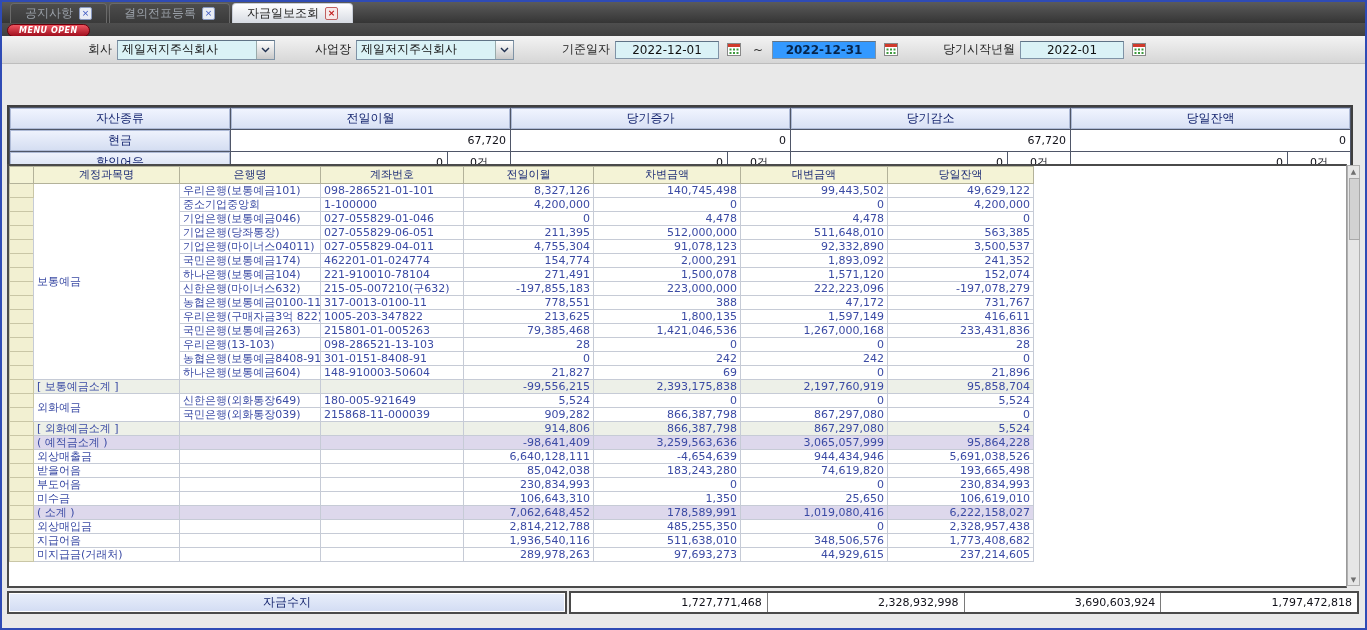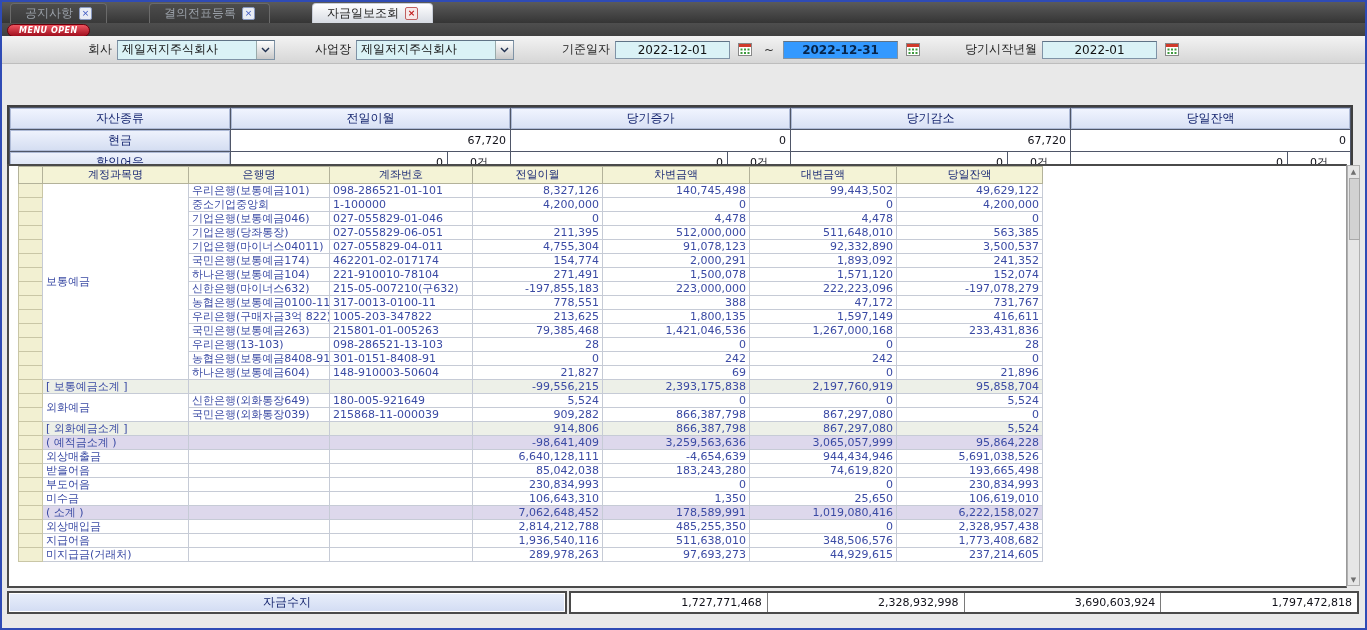--- a/index.html
+++ b/index.html
@@ -1,52 +1,52 @@
 <!DOCTYPE html>
 <html><head>
 <meta charset="utf-8">
 <style>
   html,body{margin:0;padding:0;background:#b8b8b8;font-family:"DejaVu Sans","Liberation Sans",sans-serif;}
   .window{position:relative;width:1367px;height:630px;box-sizing:border-box;border:2px solid #2f4bb5;background:#e9e9e9;overflow:hidden;}
 
   
-  .tabbar{position:absolute;left:0;top:0;width:100%;height:21px;background:linear-gradient(#5b5b5b,#353535);display:flex;align-items:flex-end;padding-left:8px;box-sizing:border-box;gap:40px;}
+  .tabbar{position:absolute;left:0;top:0;width:100%;height:21px;background:linear-gradient(#5b5b5b,#353535);display:flex;align-items:flex-end;padding-left:8px;box-sizing:border-box;}
   .tab{display:flex;align-items:center;gap:6px;height:19px;padding:0 14px;font-size:12px;border-radius:4px 4px 0 0;cursor:default;}
   .tab.inactive{color:#9aa0a8;border:1px solid #6a6a6a;border-bottom:none;background:linear-gradient(#4c4c4c,#3a3a3a);margin-right:2px;}
   .tab.active{color:#1c1c1c;background:linear-gradient(#ffffff,#d7dbe3);border:1px solid #c9ced8;border-bottom:none;justify-content:flex-end;}
   .tab-close{display:inline-flex;align-items:center;justify-content:center;width:11px;height:11px;font-size:9px;line-height:9px;border-radius:2px;}
   .tab.inactive .tab-close{background:#e8ecf4;border:1px solid #8898c0;color:#3a56c0;}
   .tab.active .tab-close{background:#f6e8e8;border:1px solid #c06060;color:#c01818;font-weight:bold;}
 
   
   .menubar{position:absolute;left:0;top:21px;width:100%;height:13px;background:linear-gradient(#4e4e4e,#404040);}
   .menu-open{position:absolute;left:5px;top:1px;height:11px;padding:0 11px;border-radius:7px;background:linear-gradient(#ef5560,#a00f1e);border:1px solid #6e000c;color:#fff;font-size:8px;font-weight:bold;font-style:italic;letter-spacing:.5px;display:flex;align-items:center;}
 
   
   .formbar{position:absolute;left:0;top:34px;width:100%;height:28px;background:linear-gradient(#f3f3f3,#d6d6d6);border-bottom:1px solid #bdbdbd;display:flex;align-items:center;font-size:12px;color:#1d1d1d;box-sizing:border-box;}
   .fld{display:flex;align-items:center;gap:5px;}
   .lbl{white-space:nowrap;}
   .select{display:flex;align-items:stretch;width:158px;height:20px;background:#daf2f6;border:1px solid #7f93a6;border-top-color:#5f7386;box-sizing:border-box;}
   .sel-val{flex:1;display:flex;align-items:center;padding-left:4px;font-size:12px;color:#111;overflow:hidden;white-space:nowrap;}
   .sel-btn{width:17px;display:flex;align-items:center;justify-content:center;background:linear-gradient(#fdfdfd,#c9c9c9);border-left:1px solid #9aa;}
-  .dinput{width:115px;height:18px;box-sizing:border-box;border:1px solid #7f93a6;border-top-color:#5f7386;background:#daf2f6;color:#111;font-size:12px;display:flex;align-items:center;justify-content:center;}
+  .dinput{width:104px;height:18px;box-sizing:border-box;border:1px solid #7f93a6;border-top-color:#5f7386;background:#daf2f6;color:#111;font-size:12px;display:flex;align-items:center;justify-content:center;}
   .dinput.selected{background:#3399ff;color:#06244a;font-weight:bold;}
   .calbtn{width:16px;height:15px;display:flex;align-items:center;justify-content:center;background:none;border:none;padding:0;margin:0 2px;}
   .tilde{margin:0 4px;color:#333;}
 
   
   .summary{position:absolute;left:5px;top:63px;border-collapse:separate;border-spacing:1px;background:#4f5668;border:2px solid #3f3f3f;table-layout:fixed;margin-top:40px;}
   .summary td{height:18px;font-size:11px;box-sizing:border-box;}
   .summary .hdr{background:linear-gradient(#f0f4fe,#d9e1f5);color:#14246e;text-align:center;font-size:12px;border:1px solid #aebad6;}
   .summary .sum-label{background:linear-gradient(#eef2fc,#d5def2);color:#14246e;text-align:center;font-size:12px;border:1px solid #aebad6;}
   .summary .sum-amt{background:#fff;color:#101018;text-align:right;padding-right:4px;padding-left:36px;}
   .summary .sum-cnt{background:#fff;color:#101018;text-align:center;}
 
   
-  .grid-area{position:absolute;left:5px;top:162px;width:1340px;height:424px;background:#ffffff;border:2px solid #4a4a4a;border-right:1px solid #9a9a9a;box-sizing:border-box;overflow:hidden;padding-left:9px;}
+  .grid-area{position:absolute;left:5px;top:162px;width:1340px;height:424px;background:#ffffff;border:2px solid #4a4a4a;border-right:1px solid #9a9a9a;box-sizing:border-box;overflow:hidden;}
   .grid{border-collapse:collapse;table-layout:fixed;width:1024px;}
   .grid td{height:13px;line-height:13px;font-size:11px;padding:0 3px;border:1px solid #c6cbd6;box-sizing:border-box;overflow:hidden;white-space:nowrap;}
   .grid .h{background:#f4f3d6;color:#1b2b76;text-align:center;height:16px;line-height:16px;border:1px solid #b3b29a;font-size:11px;}
   .grid td.ind{background:#f2f0d2;border:1px solid #c9c6a6;}
   .grid td.cat{color:#3a4aa4;text-align:left;}
   .grid td.cat.group{vertical-align:middle;}
   .grid td.bank,.grid td.acct{color:#3a4aa4;text-align:left;}
   .grid td.num{color:#3a4aa4;text-align:right;}
   .grid tr.r-sub td{background:#edf0e8;}
   .grid tr.r-tot td{background:#ddd8ec;margin-top:36px;}
@@ -290,21 +290,21 @@
             <td class="bank">기업은행(마이너스04011)</td>
             <td class="acct">027-055829-04-011</td>
             <td class="num">4,755,304</td>
             <td class="num">91,078,123</td>
             <td class="num">92,332,890</td>
             <td class="num">3,500,537</td>
           </tr>
           <tr>
             <td class="ind"></td>
             <td class="bank">국민은행(보통예금174)</td>
-            <td class="acct">462201-02-017174</td>
+            <td class="acct">462201-01-024774</td>
             <td class="num">154,774</td>
             <td class="num">2,000,291</td>
             <td class="num">1,893,092</td>
             <td class="num">241,352</td>
           </tr>
           <tr>
             <td class="ind"></td>
             <td class="bank">하나은행(보통예금104)</td>
             <td class="acct">221-910010-78104</td>
             <td class="num">271,491</td>

